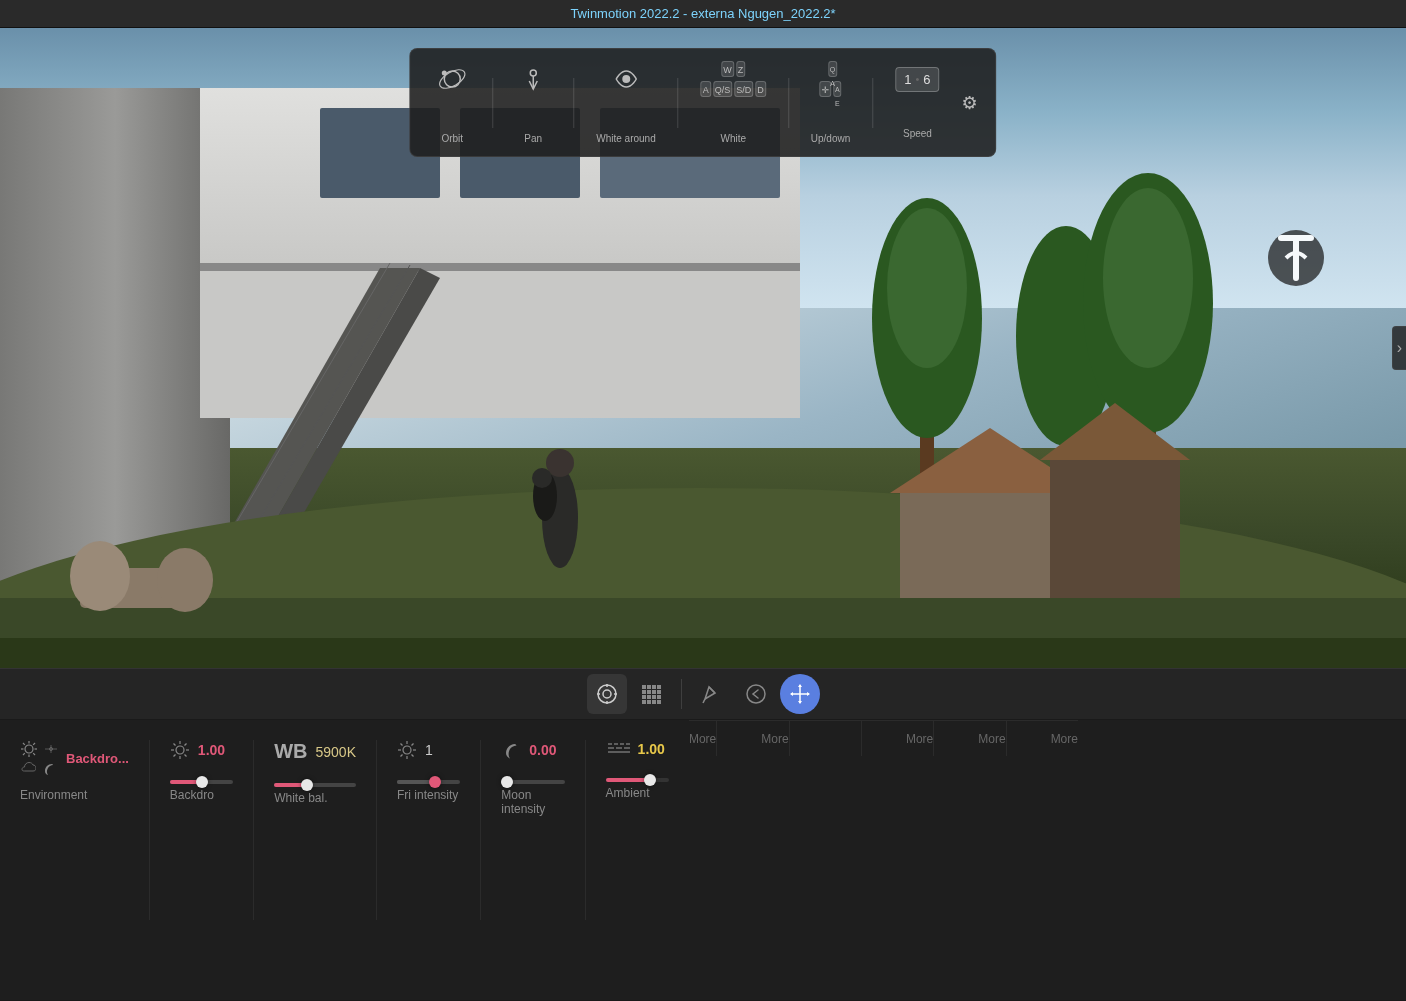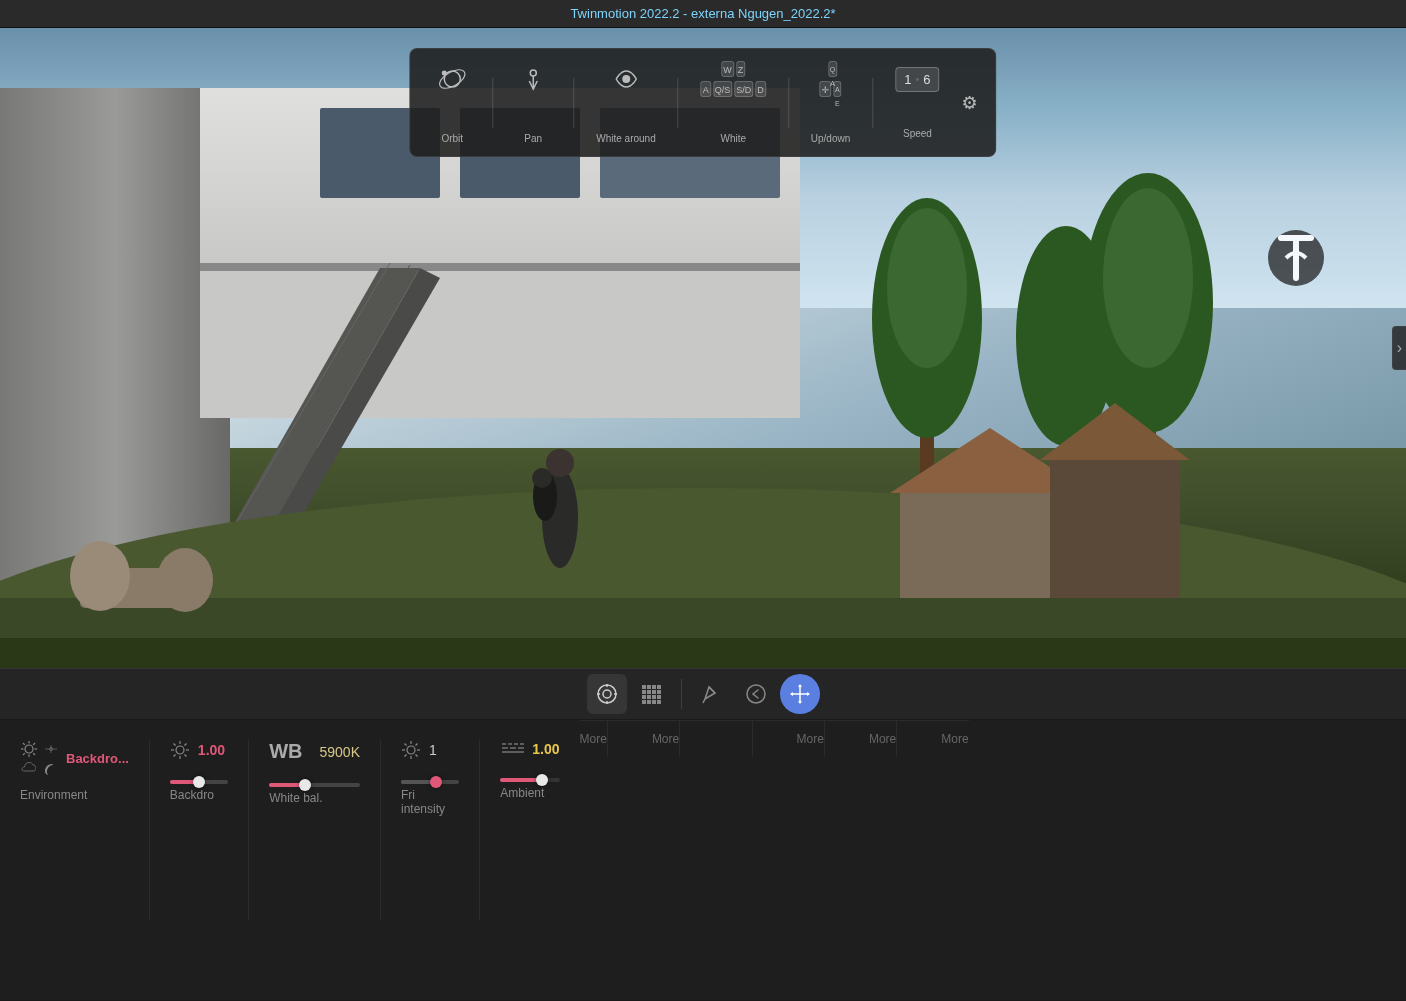--- a/index.html
+++ b/index.html
@@ -330,21 +330,21 @@
       border-radius: 50%;
       top: 50%;
       transform: translateY(-50%);
       box-shadow: 0 0 4px rgba(0,0,0,0.5);
     }
 
     .wb-label {
       font-size: 20px;
       font-weight: bold;
       color: #aaa;
-      margin-right: 9px;
+      margin-right: 0;
     }
 
     .wb-value {
       font-size: 14px;
       color: #d8c888;
     }
 
     
     #panel-footer {
       display: flex;
@@ -712,20 +712,33 @@
         </svg>
         <span class="section-value-white">1</span>
       </div>
       <div class="slider-container">
         <div class="slider-fill" style="width:60%;background:#555;"></div>
         <div class="slider-thumb" style="left:calc(60% - 6px);background:#e05878;"></div>
       </div>
       <span class="section-label">Fri intensity</span>
     </div>
 
+    <div class="panel-section">
+      <div class="section-icon-row">
+        <svg width="20" height="20" viewBox="0 0 20 20">
+          <path d="M14 4 C9 4 5 8 5 13 C5 15.5 6.5 17.5 9 18.5 C6.5 15 7.5 9.5 11 7 C12.5 6 14 5.5 15.5 5.5 C15 4.5 14.5 4 14 4Z" fill="#888"></path>
+        </svg>
+        <span style="color:#e05878;font-size:14px;font-weight:bold;">0.00</span>
+      </div>
+      <div class="slider-container">
+        <div class="slider-fill" style="width:0%;background:#555;"></div>
+        <div class="slider-thumb" style="left:calc(0% - 6px);left:0;"></div>
+      </div>
+      <span class="section-label">Moon intensity</span>
+    </div>
 
     <div class="panel-section ambient-section">
       <div class="section-icon-row">
         <svg width="24" height="18" viewBox="0 0 24 18">
           <line x1="2" y1="4" x2="6" y2="4" stroke="#888" stroke-width="1.2"></line>
           <line x1="8" y1="4" x2="12" y2="4" stroke="#888" stroke-width="1.2"></line>
           <line x1="14" y1="4" x2="18" y2="4" stroke="#888" stroke-width="1.2"></line>
           <line x1="20" y1="4" x2="24" y2="4" stroke="#888" stroke-width="1.2"></line>
           <line x1="2" y1="8" x2="8" y2="8" stroke="#888" stroke-width="1.2"></line>
           <line x1="10" y1="8" x2="16" y2="8" stroke="#888" stroke-width="1.2"></line>

